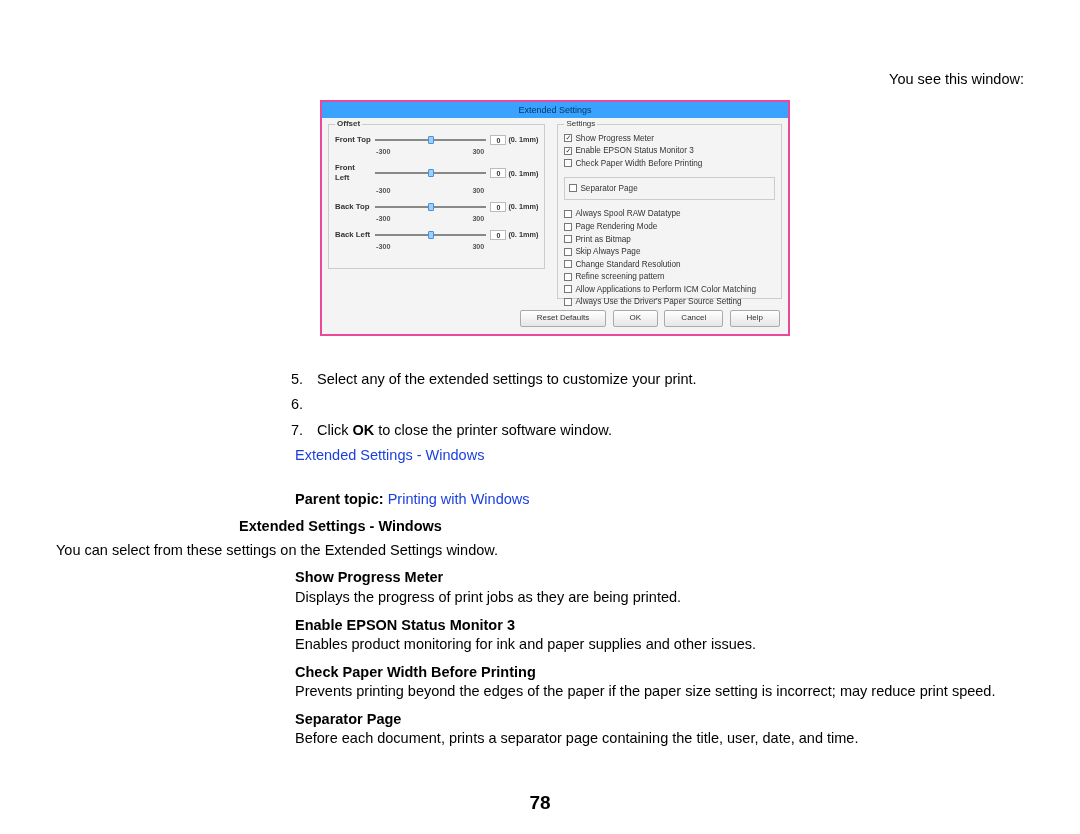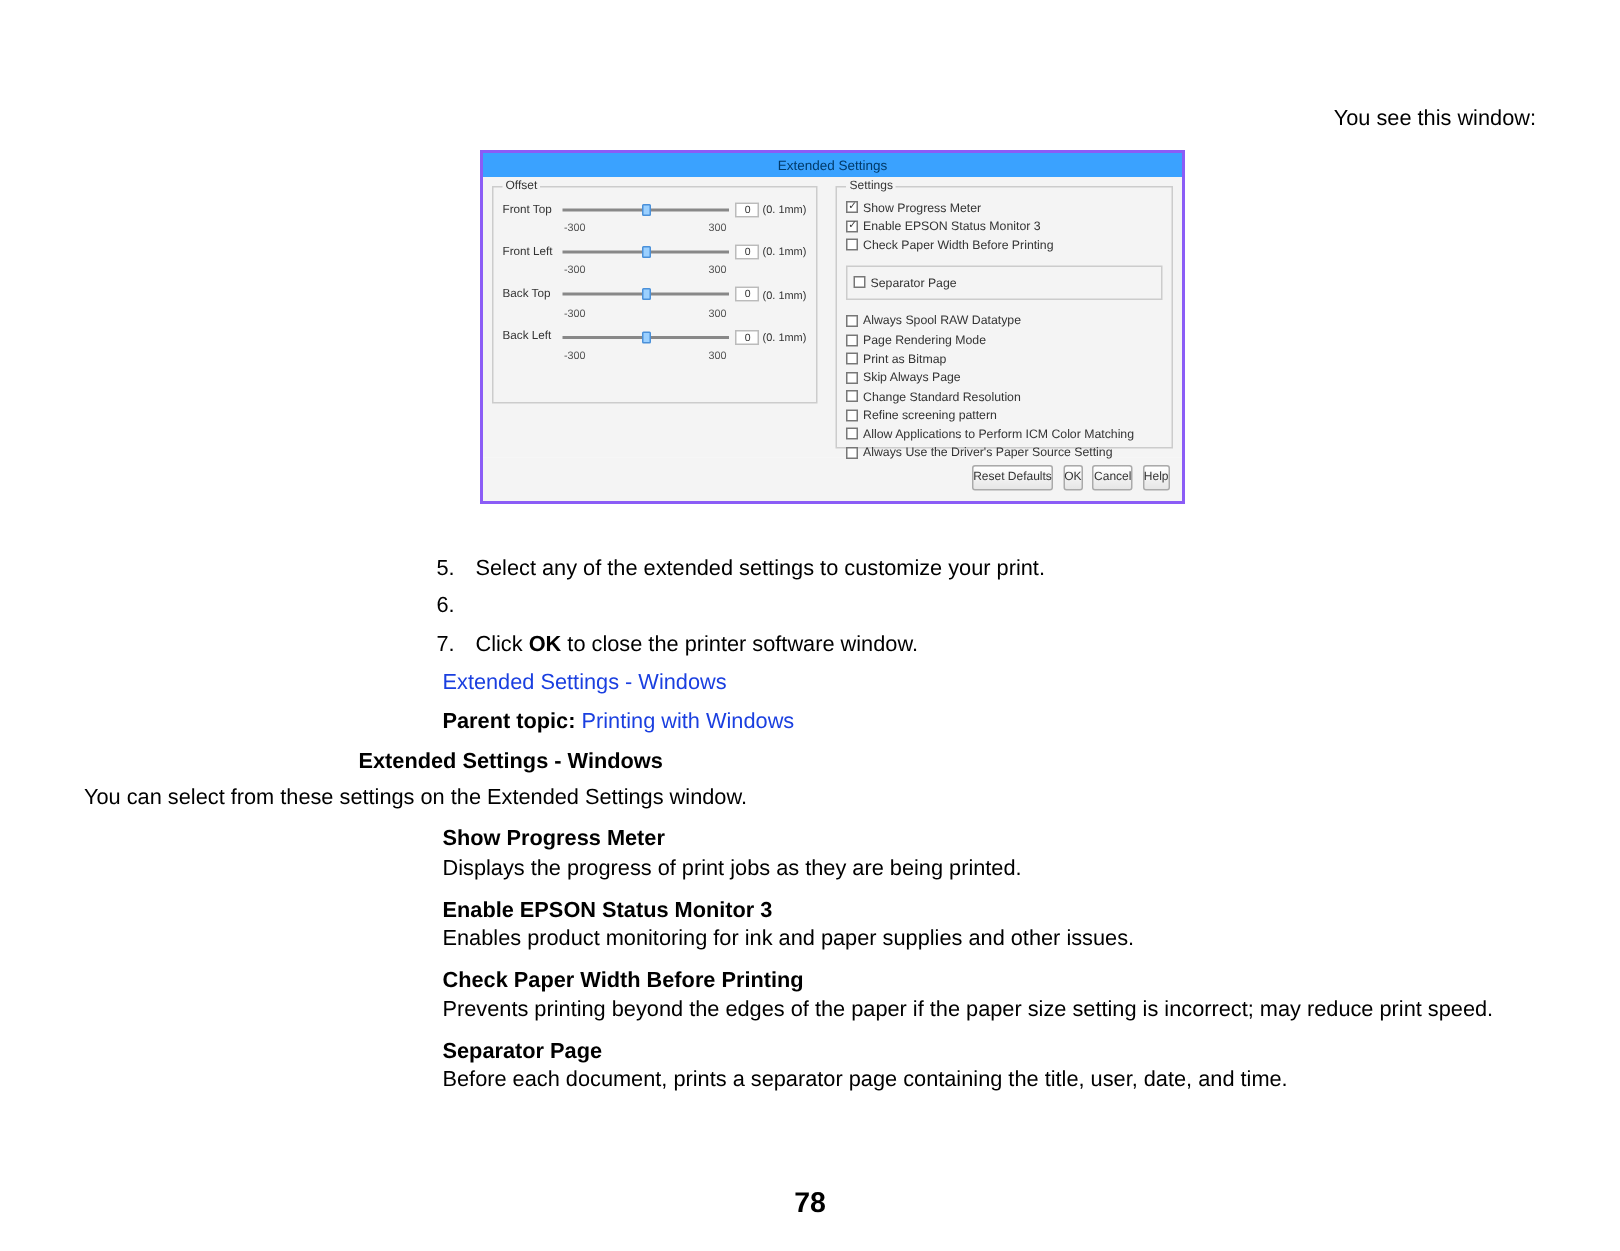--- a/index.html
+++ b/index.html
@@ -30,42 +30,42 @@
   .dl-term { font-weight: bold; margin-left: 239px; margin-top: 8px; }
   .dl-def { margin-left: 239px; margin-bottom: 2px; }
   .pagenum { position: absolute; bottom: 18px; left: 0; width: 100%; text-align: center; font-weight: bold; font-size: 19px; }
 
   
   .dialog-wrap {
     margin-left: 264px;
     margin-top: 10px;
     margin-bottom: 34px;
     width: 470px;
-    border: 2px solid #8b5cf6;
+    border: 2px solid #ec4899;
     background: #fff;
     font-size: 8.2px;
     color: #333;
   }
   .dialog-title {
     background: #3aa2ff;
     color: #003a6a;
     text-align: center;
     font-size: 9px;
     padding: 2px 0;
   }
   .dialog-body {
     display: flex;
     background: #f4f4f4;
   }
   .dlg-panel {
     position: relative;
     border: 1px solid #ccc;
     margin: 6px;
   }
-  .dlg-left { width: 240px; height: 145px; }
+  .dlg-left { width: 240px; height: 145px; font-weight: bold; }
   .dlg-right { width: 248px; height: 175px; }
   .dlg-panel legend, .grp-label {
     position: absolute;
     top: -6px; left: 6px;
     background: #f4f4f4;
     padding: 0 2px;
     font-size: 8px;
   }
   .dlg-left-inner { padding: 10px 6px 6px 6px; }
   .slider-row { display: flex; align-items: center; margin-bottom: 2px; }
@@ -104,21 +104,21 @@
   .dlg-footer {
     text-align: right;
     padding: 5px 8px 7px 0;
     background: #f4f4f4;
   }
   .dlg-btn {
     display: inline-block;
     border: 1px solid #aaa; border-radius: 2px;
     background: linear-gradient(#fff,#e6e6e6);
     font-size: 8px;
-    padding: 2px 0;
+    padding: 2px 16px;
     margin-left: 4px;
   }
 </style>
 </head>
 <body>
 
 <div class="page">
 
   <p class="indent1">You see this window:</p>
 
@@ -260,21 +260,21 @@
     <div class="ol-row">
       <span class="ol-num">7.</span>
       <span><span>Click </span><span class="bold">OK</span><span> to close the printer software window.</span></span>
     </div>
   </div>
 
   <p style="margin-left:239px; margin-top:4px;">
     <span class="link">Extended Settings - Windows</span>
   </p>
 
-  <p style="margin-left:239px; margin-top:6px;">
+  <p style="margin-left:239px; margin-top:24px;">
     <span class="bold">Parent topic: </span><span class="link">Printing with Windows</span>
   </p>
 
   <p class="section-head">Extended Settings - Windows</p>
   <p class="body-text">You can select from these settings on the Extended Settings window.</p>
 
   <p class="dl-term">Show Progress Meter</p>
   <p class="dl-def">Displays the progress of print jobs as they are being printed.</p>
 
   <p class="dl-term">Enable EPSON Status Monitor 3</p>

